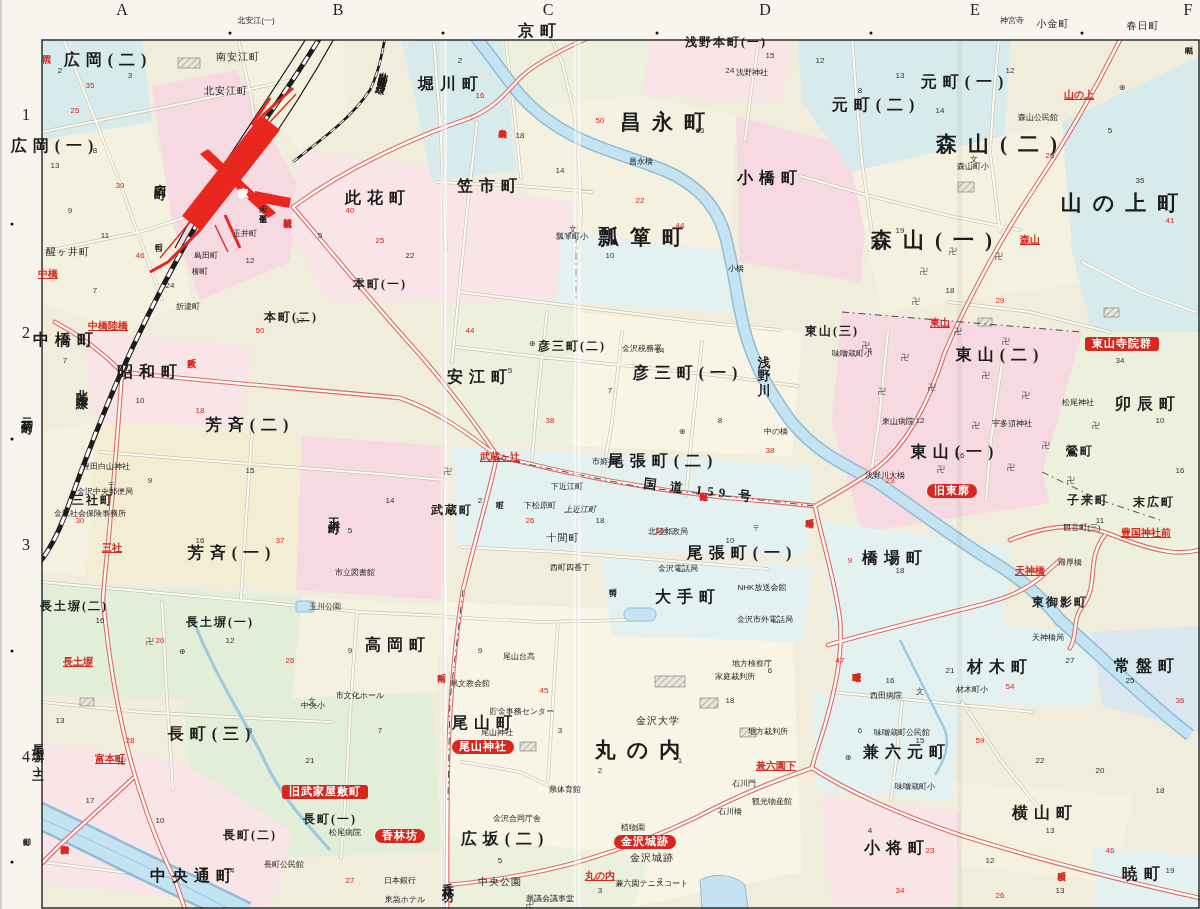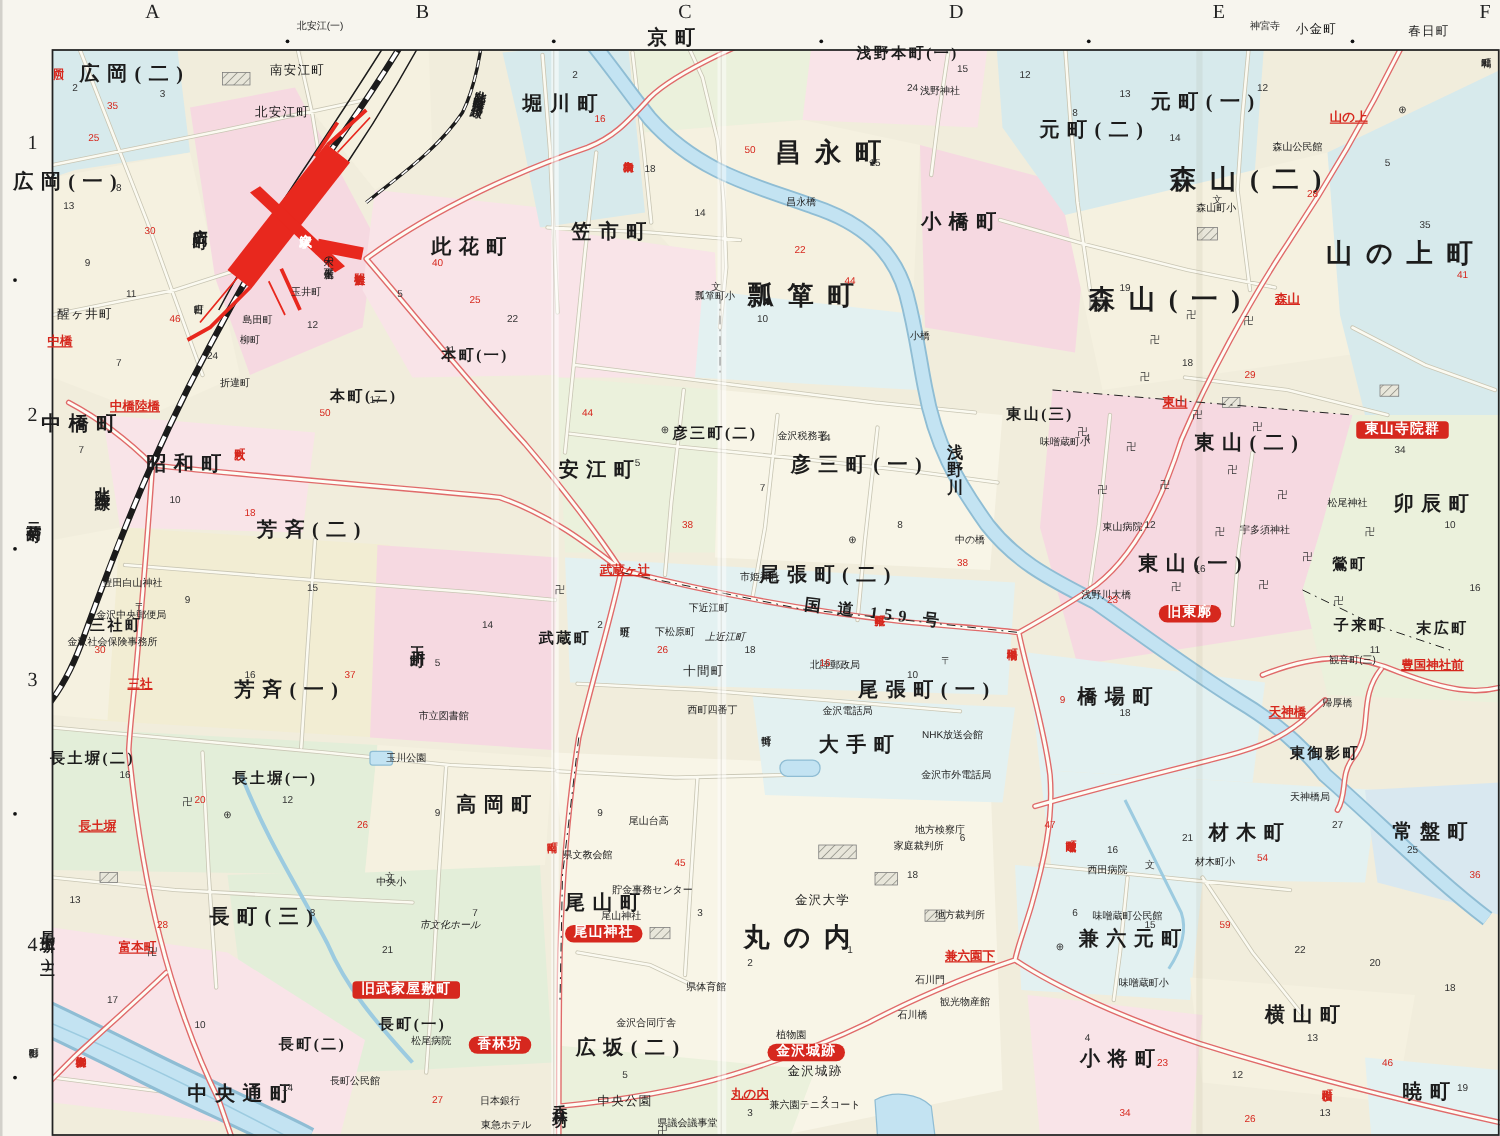--- a/index.html
+++ b/index.html
@@ -256,21 +256,21 @@
       <div class="lb xs" style="left: 200px; top: 272px;">柳町</div>
       <div class="lb xs" style="left: 206px; top: 256px;">島田町</div>
       <div class="lb vxs" style="left: 158px; top: 237px;">日吉町</div>
       <div class="lb sm" style="left: 68px; top: 252px;">醒ヶ井町</div>
       <div class="lb vxs" style="left: 262px; top: 204px;">木の新保七番丁</div>
       <div class="lb xs" style="left: 105px; top: 492px;">金沢中央郵便局</div>
       <div class="lb xs" style="left: 90px; top: 514px;">金沢社会保険事務所</div>
       <div class="lb xs" style="left: 355px; top: 573px;">市立図書館</div>
       <div class="lb xs" style="left: 325px; top: 607px;">玉川公園</div>
       <div class="lb xs" style="left: 313px; top: 706px;">中央小</div>
-      <div class="lb xs" style="left: 360px; top: 740px; font-style: italic;">市文化ホール</div>
+      <div class="lb xs" style="left: 360px; top: 696px;">市文化ホール</div>
       <div class="lb xs" style="left: 470px; top: 684px;">県文教会館</div>
       <div class="lb xs" style="left: 519px; top: 657px;">尾山台高</div>
       <div class="lb xs" style="left: 345px; top: 833px;">松尾病院</div>
       <div class="lb xs" style="left: 284px; top: 865px;">長町公民館</div>
       <div class="lb xs" style="left: 400px; top: 881px;">日本銀行</div>
       <div class="lb xs" style="left: 405px; top: 900px;">東急ホテル</div>
       <div class="lb xs" style="left: 885px; top: 476px;">浅野川大橋</div>
       <div class="lb xs" style="left: 641px; top: 162px;">昌永橋</div>
       <div class="lb xs" style="left: 736px; top: 269px;">小橋</div>
       <div class="lb xs" style="left: 776px; top: 432px;">中の橋</div>

